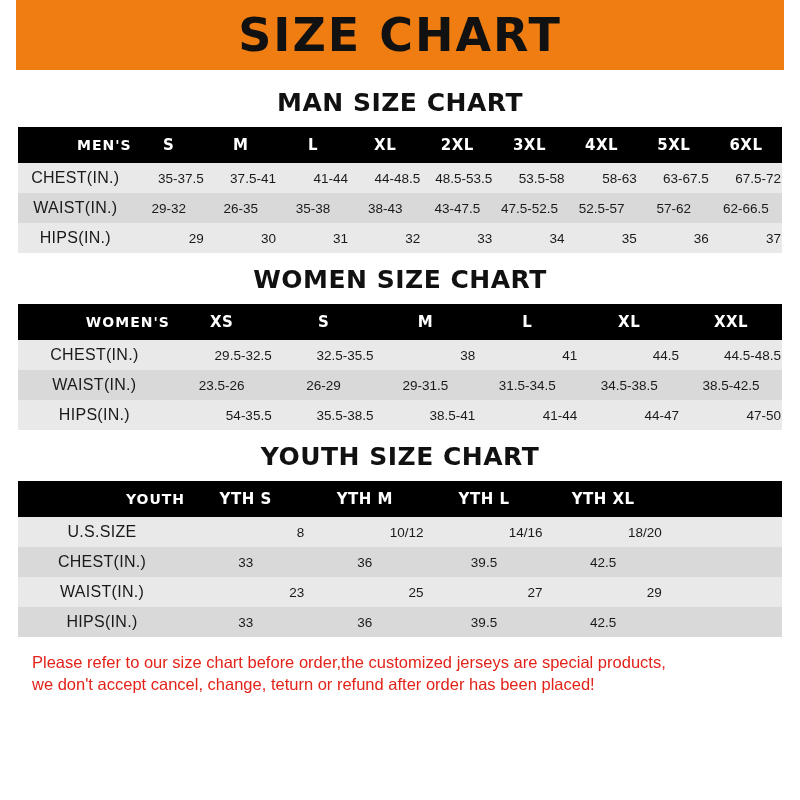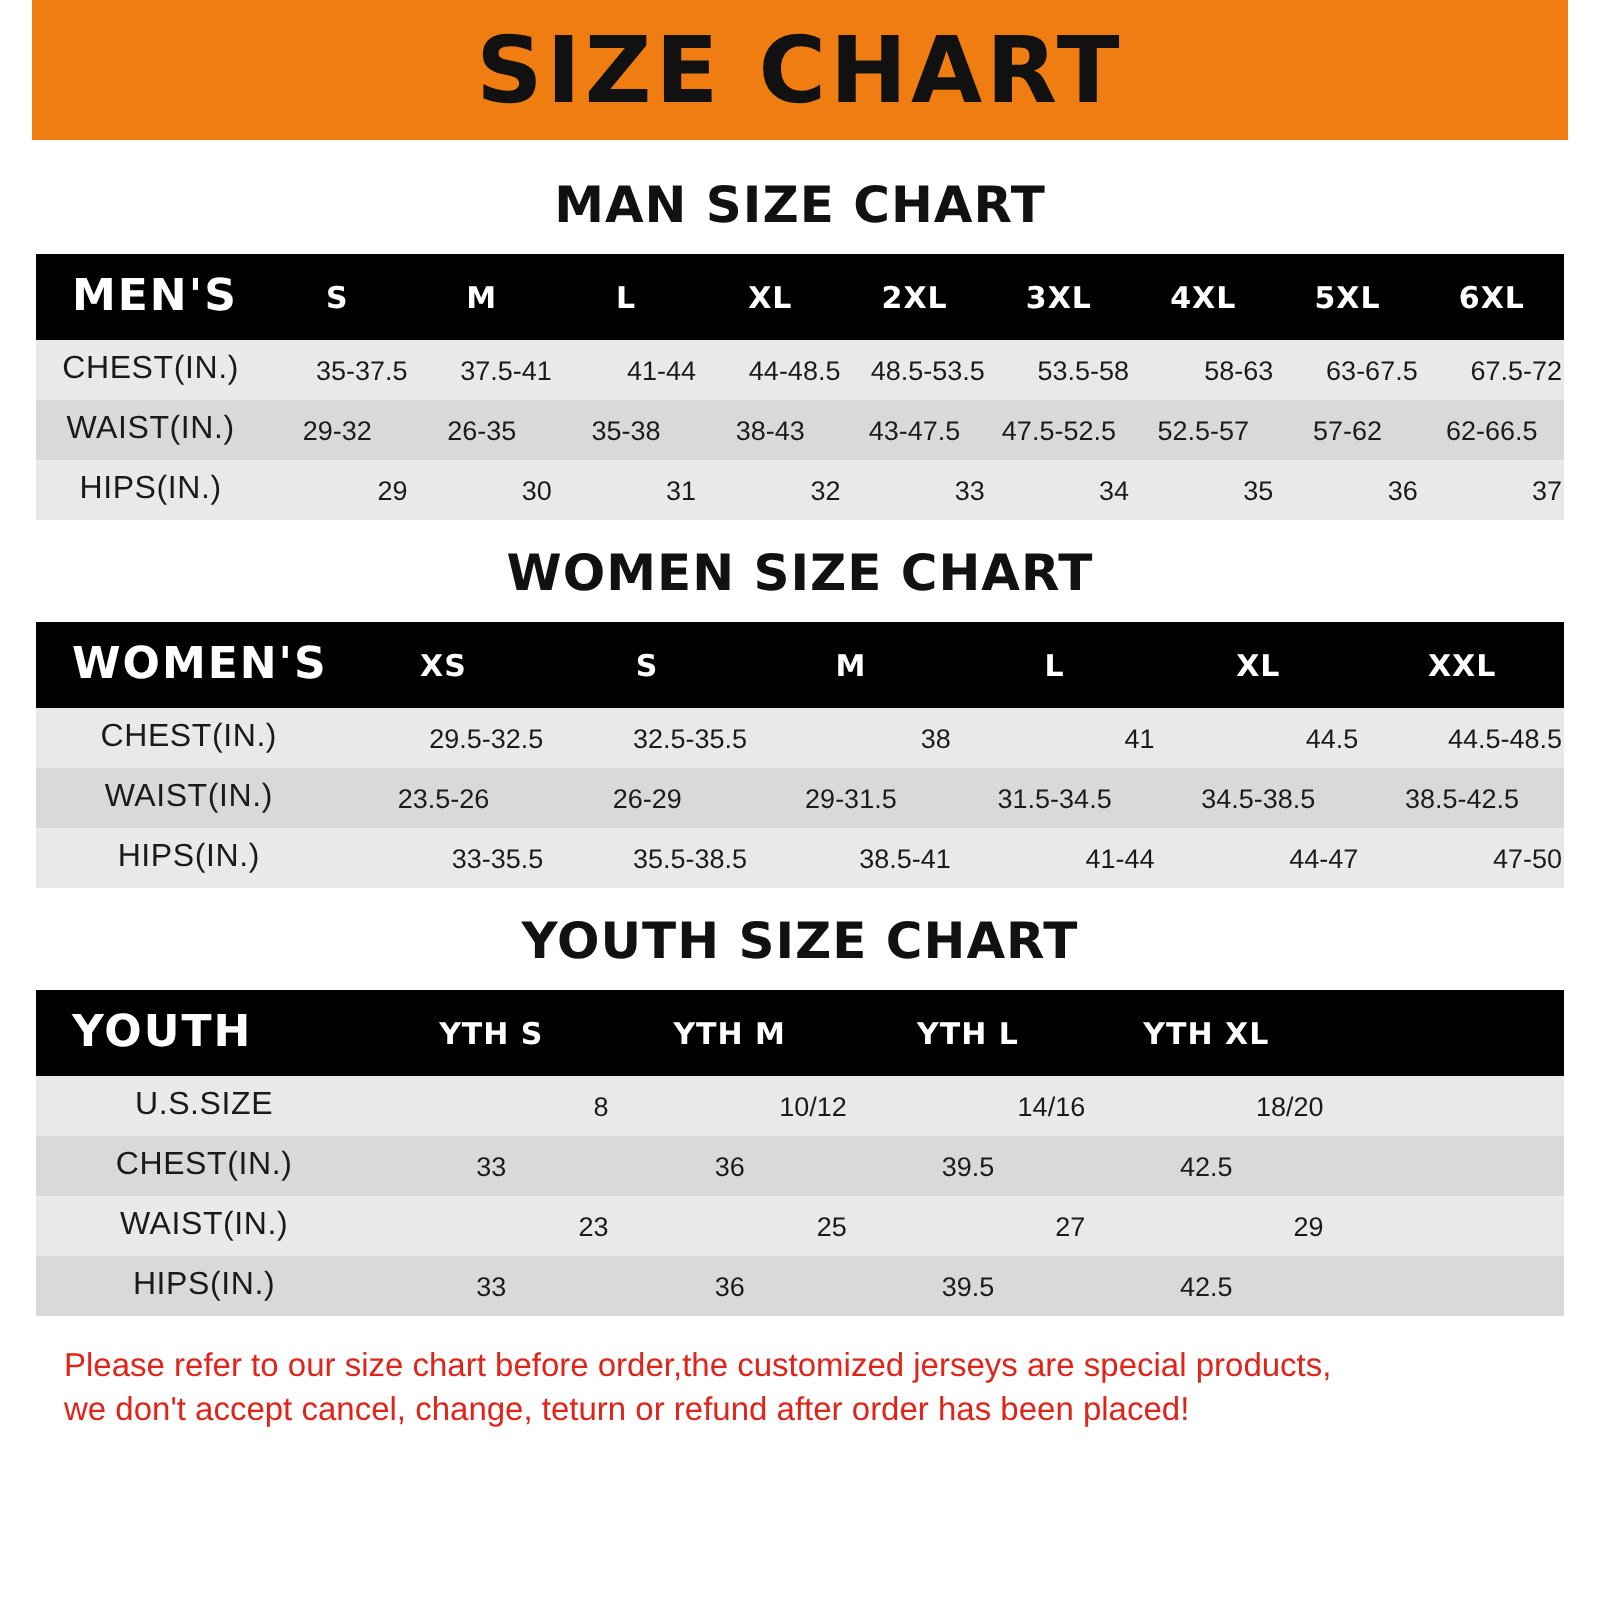--- a/index.html
+++ b/index.html
@@ -87,23 +87,23 @@
   table.size-table thead th {
     background: #000000;
     color: #ffffff;
     font-weight: bold;
     font-size: 15px;
     padding: 9px 1px;
     letter-spacing: 0.5px;
     font-family: "DejaVu Sans", sans-serif;
   }
   table.size-table thead th.rowhead {
-    text-align: left;
+    text-align: right;
     padding-left: 18px;
-    font-size: 22px;
+    font-size: 14px;
     letter-spacing: 1px;
   }
   table.size-table tbody td.rowhead {
     text-align: center;
     font-size: 16px;
     letter-spacing: 0.3px;
     color: #1a1a1a;
     font-weight: normal;
   }
   tr.band-light td { background: #e9e9e9; text-align: right; }
@@ -247,21 +247,21 @@
             <td class="rowhead">WAIST(IN.)</td>
             <td>23.5-26</td>
             <td>26-29</td>
             <td>29-31.5</td>
             <td>31.5-34.5</td>
             <td>34.5-38.5</td>
             <td>38.5-42.5</td>
           </tr>
           <tr class="band-light">
             <td class="rowhead">HIPS(IN.)</td>
-            <td>33-35.5</td>
+            <td>54-35.5</td>
             <td>35.5-38.5</td>
             <td>38.5-41</td>
             <td>41-44</td>
             <td>44-47</td>
             <td>47-50</td>
           </tr>
         </tbody>
       </table>
     </div>
 

